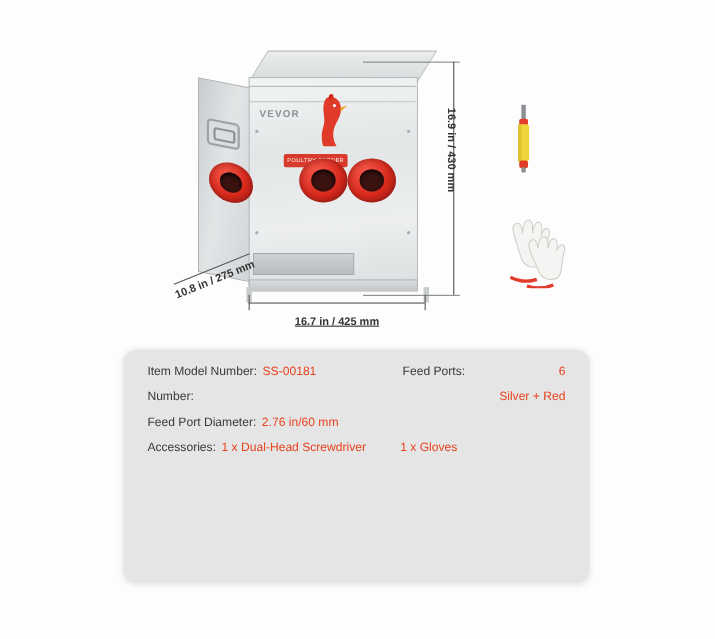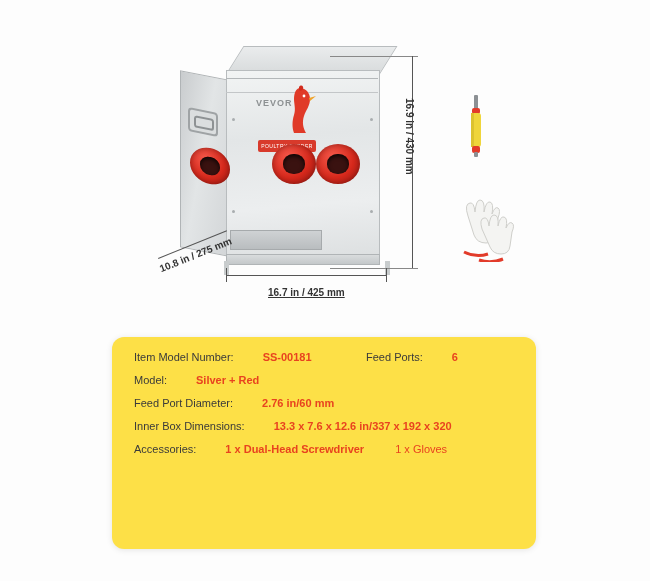--- a/index.html
+++ b/index.html
@@ -109,21 +109,21 @@
     position: absolute;
     left: 4px;
     top: 5px;
     width: 16px;
     height: 8px;
     border: 2px solid #8e9294;
     border-radius: 3px;
   }
   .brand {
     position: absolute;
-    left: 76px;
+    left: 56px;
     top: 40px;
     font-size: 9px;
     letter-spacing: 1px;
     font-weight: bold;
     color: #8d9193;
     text-align: center;
   }
   .rooster {
     position: absolute;
     left: 100px;
@@ -235,55 +235,55 @@
     left: 458px;
     top: 196px;
     width: 58px;
     height: 66px;
   }
 
   
   .spec-card {
     position: absolute;
     left: 112px;
-    top: 337px;
+    top: 318px;
     width: 424px;
     height: 212px;
-    background: #fde047;
+    background: #e5e5e5;
     border-radius: 12px;
     box-shadow: 0 1px 6px rgba(0,0,0,.10);
     padding: 14px 22px;
     box-sizing: border-box;
   }
   .spec-row {
     display: flex;
     align-items: baseline;
     margin-bottom: 11px;
     font-size: 11px;
   }
   .spec-left {
     width: 232px;
     display: flex;
     align-items: baseline;
   }
   .spec-right {
     flex: 1;
     display: flex;
     align-items: baseline;
+    justify-content: space-between;
   }
   .spec-label {
     color: #3a3a3a;
     margin-right: 5px;
     white-space: nowrap;
   }
   .spec-value {
     color: #e8431f;
-    font-weight: bold;
+    font-weight: normal;
     white-space: nowrap;
-    margin-left: 24px;
   }
   .spec-row-wide .spec-left {
     width: auto;
   }
   .acc-second {
     color: #e8431f;
     font-weight: normal;
     margin-left: 31px;
   }
 </style>
@@ -368,39 +368,33 @@
         <span class="spec-value">SS-00181</span>
       </div>
       <div class="spec-right">
         <span class="spec-label">Feed Ports:</span>
         <span class="spec-value">6</span>
       </div>
     </div>
 
     <div class="spec-row">
       <div class="spec-right">
-        <span class="spec-label">Model:</span>
+        <span class="spec-label">Number:</span>
         <span class="spec-value">Silver + Red</span>
       </div>
     </div>
 
 
     <div class="spec-row">
       <div class="spec-left">
         <span class="spec-label">Feed Port Diameter:</span>
         <span class="spec-value">2.76 in/60 mm</span>
       </div>
     </div>
 
-    <div class="spec-row spec-row-wide">
-      <div class="spec-left">
-        <span class="spec-label">Inner Box Dimensions:</span>
-        <span class="spec-value">13.3 x 7.6 x 12.6 in/337 x 192 x 320</span>
-      </div>
-    </div>
 
 
     <div class="spec-row spec-row-wide">
       <div class="spec-left">
         <span class="spec-label">Accessories:</span>
         <span class="spec-value">1 x Dual-Head Screwdriver</span>
         <span class="acc-second">1 x Gloves</span>
       </div>
     </div>
 

